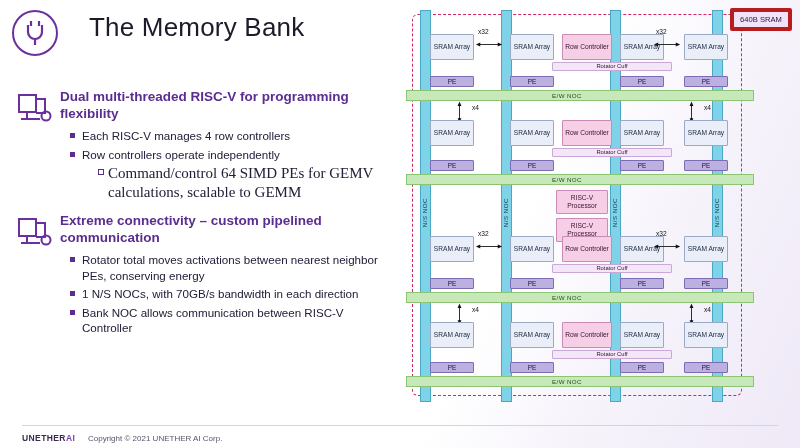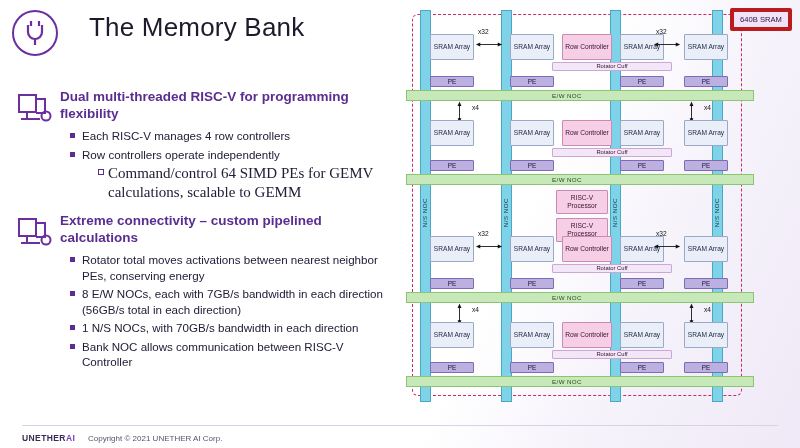--- a/index.html
+++ b/index.html
@@ -298,24 +298,23 @@
     <svg width="38" height="36" viewBox="0 0 38 36">
       <rect x="3" y="7" width="17" height="17" fill="none" stroke="#6b2fa0" stroke-width="2"></rect>
       <path d="M20 11 h9 v14 h-9" fill="none" stroke="#6b2fa0" stroke-width="2"></path>
       <circle cx="30" cy="28" r="4.5" fill="none" stroke="#6b2fa0" stroke-width="2"></circle>
       <line x1="11" y1="24" x2="11" y2="31" stroke="#6b2fa0" stroke-width="2"></line>
       <line x1="5" y1="31" x2="24" y2="31" stroke="#6b2fa0" stroke-width="2"></line>
     </svg>
   </div>
 
   <div class="section" style="top:212px;">
-    <p class="section-title">Extreme connectivity – custom pipelined calculations</p>
+    <p class="section-title">Extreme connectivity – custom pipelined communication</p>
     <ul class="lvl1">
       <li>Rotator total moves activations between nearest neighbor PEs, conserving energy</li>
-      <li>8 E/W NOCs, each with 7GB/s bandwidth in each direction (56GB/s total in each direction)</li>
       <li>1 N/S NOCs, with 70GB/s bandwidth in each direction</li>
       <li>Bank NOC allows communication between RISC-V Controller</li>
     </ul>
   </div>
 </div>
 
 <div class="diagram">
 
   <div class="dashed-boundary"></div>
 

